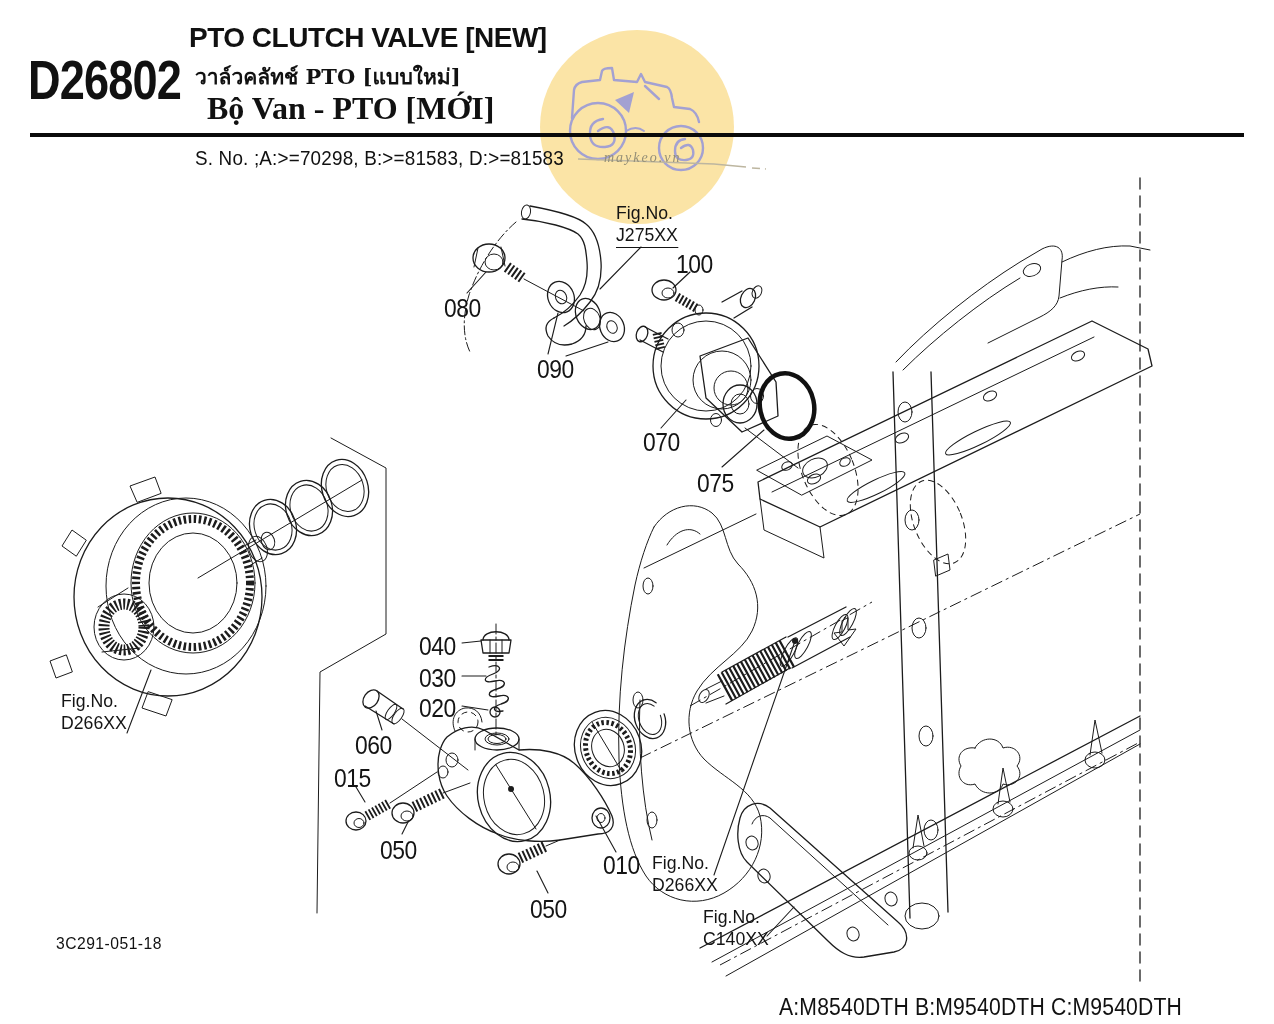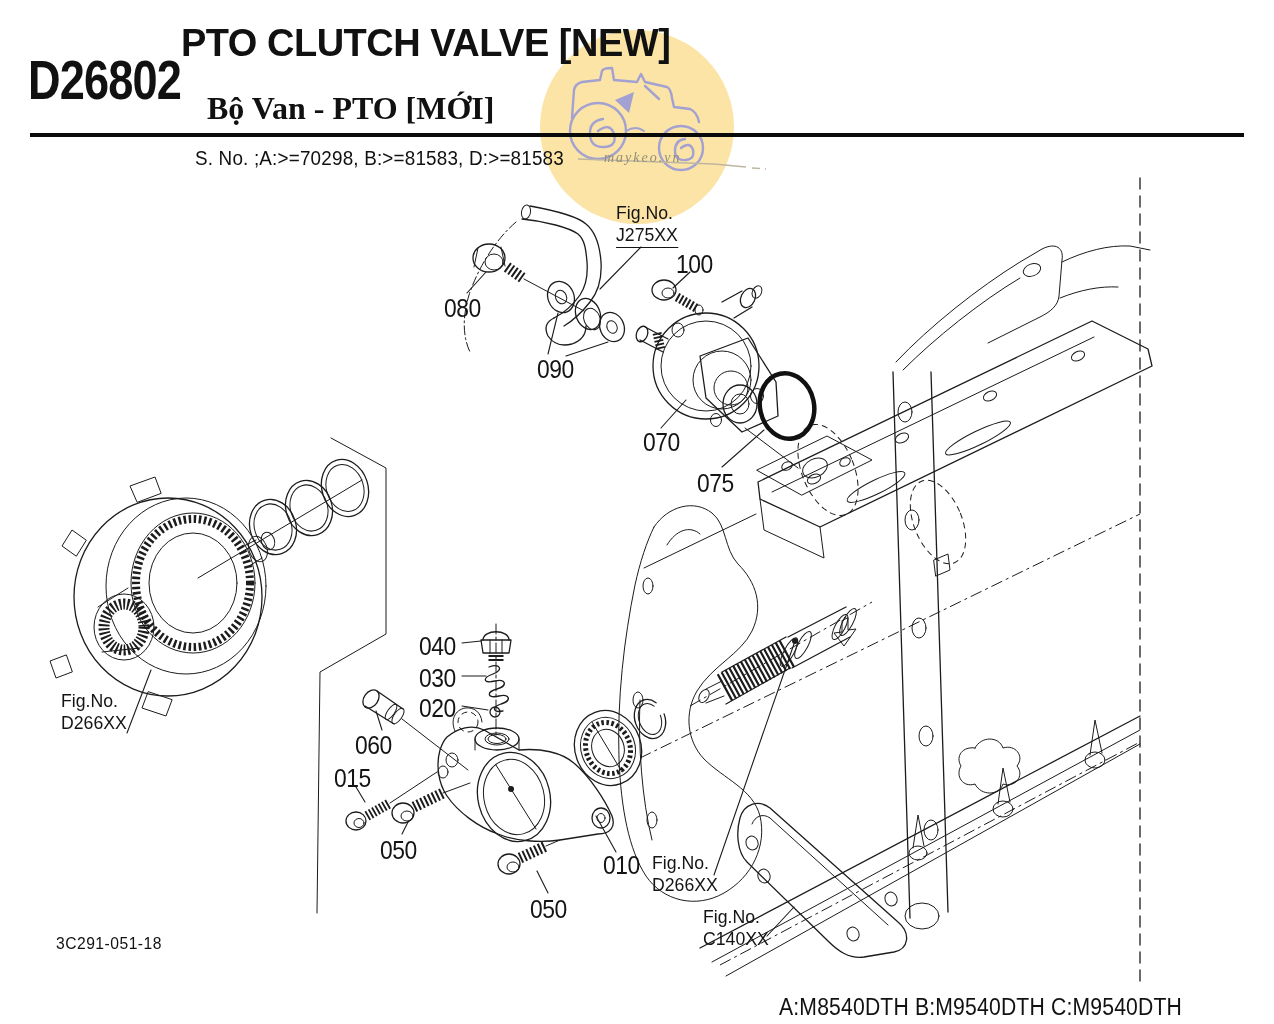--- a/index.html
+++ b/index.html
@@ -2,21 +2,21 @@
 <html><head>
 <meta charset="utf-8">
 <style>
   html,body{margin:0;padding:0;background:#fff;}
   .page{position:relative;width:1274px;height:1024px;background:#fff;overflow:hidden;
         font-family:"Liberation Sans",sans-serif;color:#111;}
   .abs{position:absolute;}
   
   .model-code{left:28px;top:48px;font-size:55px;font-weight:bold;letter-spacing:-1px;
               transform:scaleX(.82);transform-origin:left top;white-space:nowrap;z-index:3;}
-  .title-en{left:181px;top:22px;font-size:38px;font-weight:bold;letter-spacing:-.5px;
+  .title-en{left:189px;top:22px;font-size:28px;font-weight:bold;letter-spacing:-.5px;
             white-space:nowrap;z-index:3;}
   .title-th{left:195px;top:60px;font-size:21px;font-weight:bold;
             font-family:"DejaVu Serif","Liberation Serif",serif;white-space:nowrap;z-index:3;}
   .title-vi{left:207px;top:90px;font-size:32px;font-weight:bold;
             font-family:"Liberation Serif",serif;white-space:nowrap;z-index:3;}
   .head-rule{left:30px;top:133px;width:1214px;height:3.5px;background:#0a0a0a;z-index:3;}
   .serial{left:195px;top:146px;font-size:20.5px;letter-spacing:.2px;transform:scaleX(.92);
           transform-origin:left top;white-space:nowrap;z-index:3;}
   
   .callout{position:absolute;font-size:26px;letter-spacing:-.5px;transform:scaleX(.88);
@@ -307,20 +307,21 @@
       <line x1="616" y1="852" x2="596" y2="816" class="lead"></line>
       <line x1="127" y1="733" x2="151" y2="670" class="lead"></line>
       <circle cx="795" cy="641" r="3" fill="#1c1c1c" stroke="none"></circle>
       <line x1="795" y1="641" x2="714" y2="875" class="lead"></line>
       <line x1="767" y1="936" x2="794" y2="907" class="lead"></line>
     </g>
   </svg>
 
   <div class="abs model-code">D26802</div>
   <div class="abs title-en">PTO CLUTCH VALVE [NEW]</div>
+  <div class="abs title-th">วาล์วคลัทช์ PTO [แบบใหม่]</div>
   <div class="abs title-vi">Bộ Van - PTO [MỚI]</div>
   <div class="abs head-rule"></div>
   <div class="abs serial">S. No. ;A:&gt;=70298, B:&gt;=81583, D:&gt;=81583</div>
 
   <div class="callout" style="left:444px;top:293px">080</div>
   <div class="callout" style="left:537px;top:354px">090</div>
   <div class="callout" style="left:676px;top:249px">100</div>
   <div class="callout" style="left:643px;top:427px">070</div>
   <div class="callout" style="left:697px;top:468px">075</div>
   <div class="callout" style="left:419px;top:631px">040</div>

